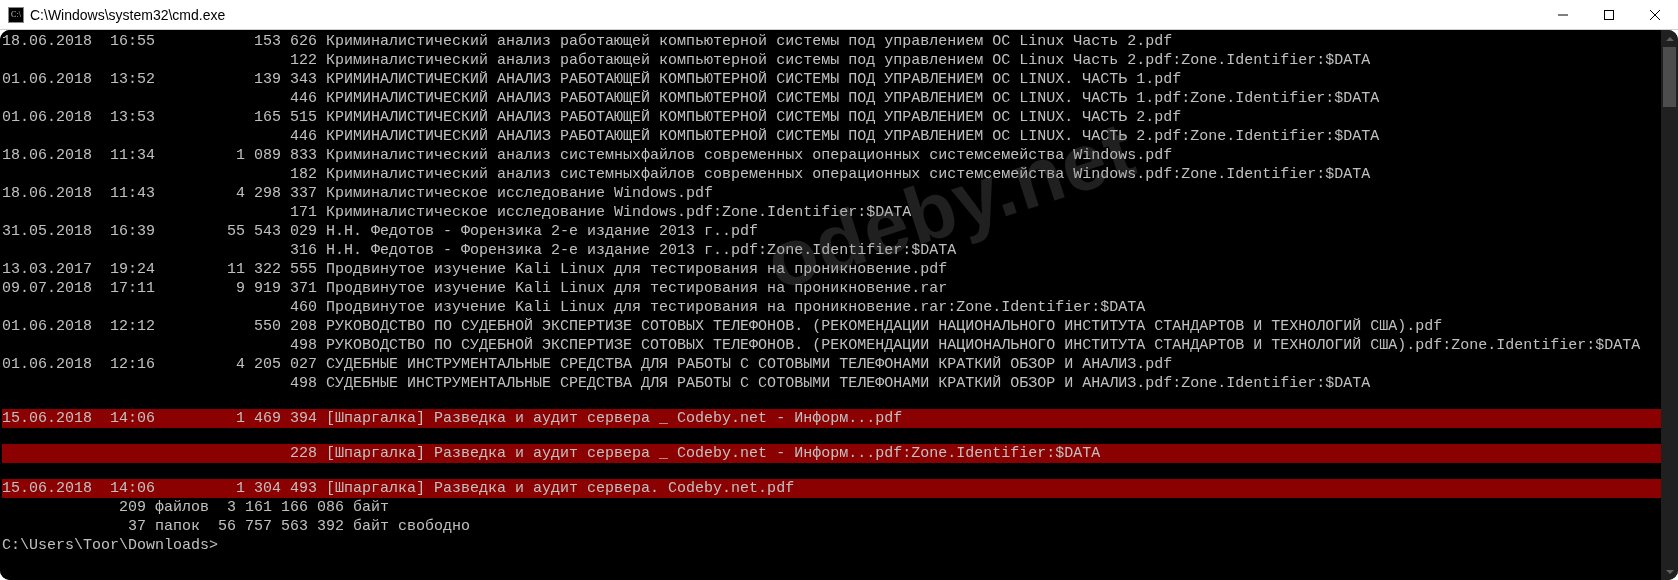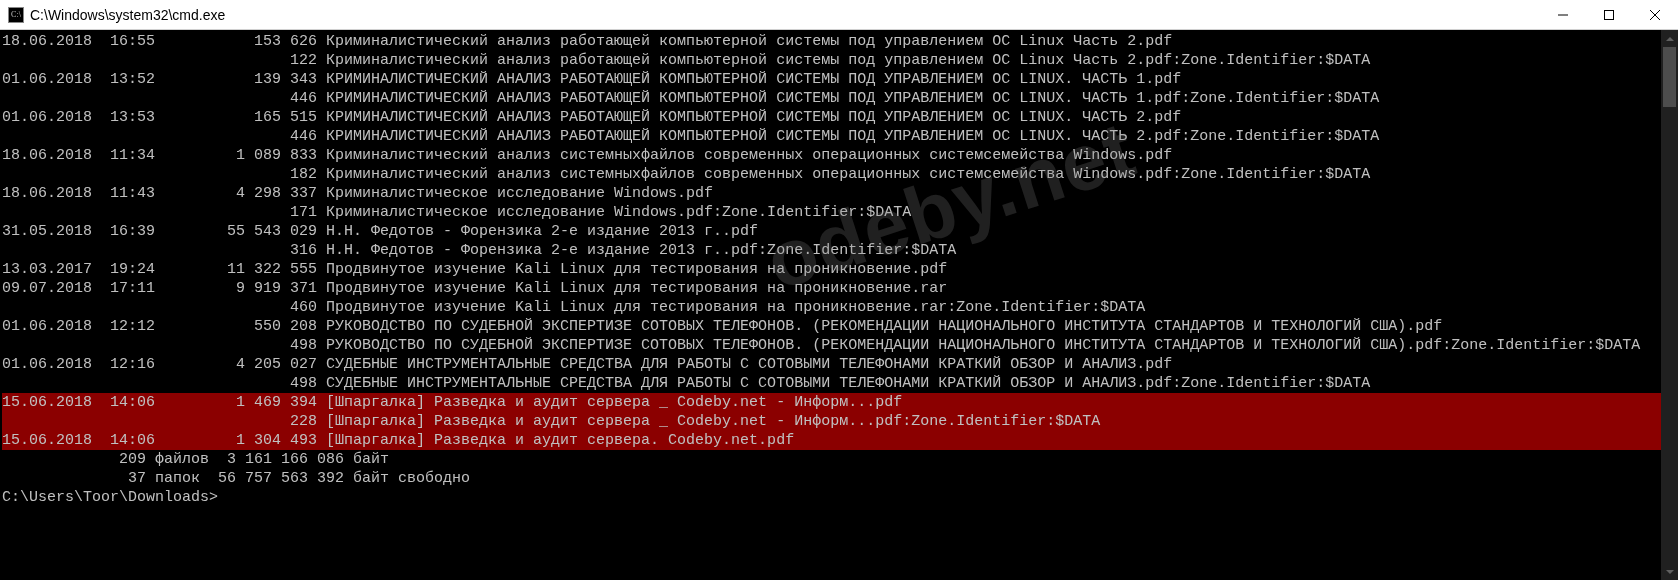--- a/index.html
+++ b/index.html
@@ -5,24 +5,24 @@
   * { margin: 0; padding: 0; box-sizing: border-box; }
   html, body { width: 1678px; height: 580px; font-family: Consolas, 'Courier New', monospace; }
   .window { width: 100%; height: 100%; display: flex; flex-direction: column; background: #fff; }
   .titlebar { height: 30px; background: #ffffff; display: flex; align-items: center; border-bottom: 1px solid #d0d0d0; }
   .titlebar .app-icon { width: 16px; height: 16px; margin: 0 6px 0 8px; background: #000; border: 1px solid #888; display:inline-flex; align-items:center; justify-content:center; }
   .titlebar .app-icon span { color:#c0c0c0; font-size:8px; font-family: Consolas; line-height:1; }
   .titlebar .title { font-family: 'Segoe UI', Tahoma, sans-serif; font-size: 14px; color: #000; }
   .titlebar .spacer { flex: 1; }
   .win-btn { width: 46px; height: 30px; display: flex; align-items: center; justify-content: center; font-family: 'Segoe UI', sans-serif; color:#000; }
   .win-btn svg { stroke: #000; stroke-width: 1; fill: none; }
-  .client { flex: 1; display: flex; background: #000; overflow:hidden; }
+  .client { flex: 1; display: flex; background: #000; overflow:hidden;border-radius:10px; }
   .terminal { flex: 1; background: #000; color: #c0c0c0; font-size: 15px; line-height: 19px; white-space: pre; padding: 2px 0 0 2px; overflow:hidden; letter-spacing:0px; }
   .terminal .row { display:block; }
-  .terminal .hl { background: #8b0000; color: #c0c0c0; display:block; }
+  .terminal .hl { background: #8b0000; color: #c0c0c0; display:block;margin-top:16px; }
   .scrollbar { width: 17px; background: #202020; display:flex; flex-direction:column; }
   .scroll-arrow { height: 17px; display:flex; align-items:center; justify-content:center; }
   .scroll-arrow svg { fill:#606060; }
   .scroll-track { flex:1; position:relative; }
   .scroll-thumb { position:absolute; left:2px; right:2px; top:0; height:60px; background:#4d4d4d; }
   .watermark { position:absolute; top:130px; left:760px; font-family: Arial, sans-serif; font-size:80px; font-weight:bold; color: rgba(128,128,128,0.25); transform: rotate(-18deg); pointer-events:none; user-select:none; letter-spacing:1px; }
   .client { position:relative; }
 </style>
 </head>
 <body>

